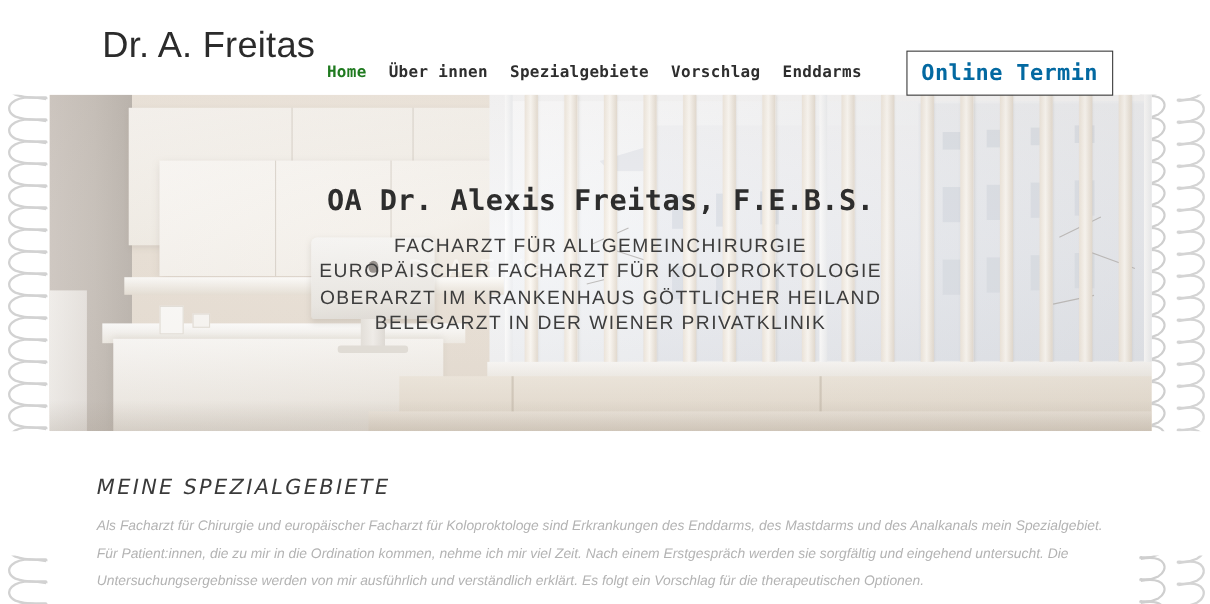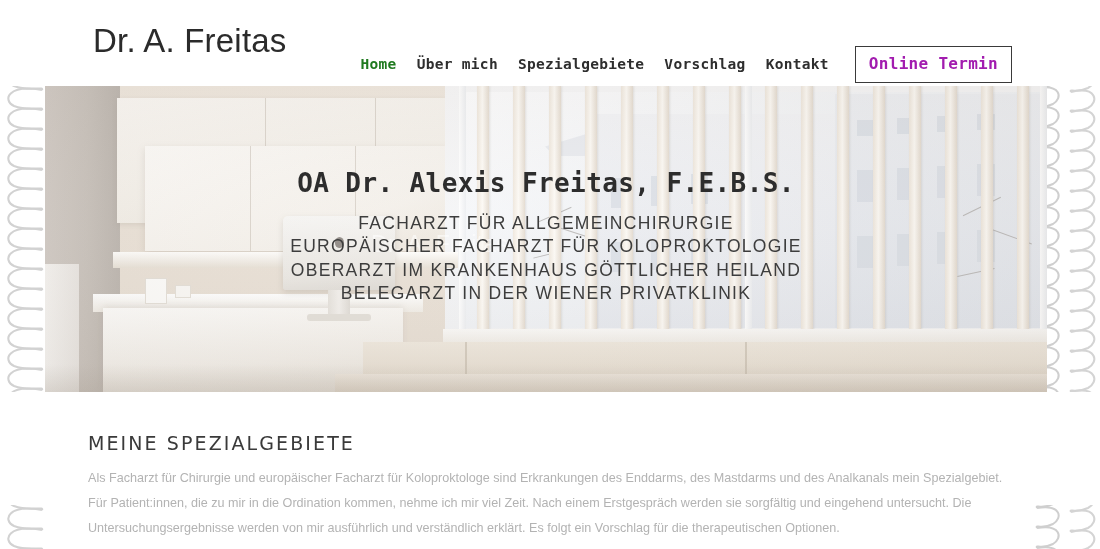--- a/index.html
+++ b/index.html
@@ -34,24 +34,24 @@
     white-space:nowrap;
   }
   .nav-item{
     font-size:14.5px; font-weight:700; letter-spacing:.3px;
     color:#2e2e2e; cursor:pointer; line-height:1;
     font-family:"DejaVu Sans Mono", monospace;
     font-stretch:condensed;
   }
   .nav-item.active{ color:#1f7a1f; }
   #nav-cta{
-    margin-left:6px;
+    margin-left:20px;
     border:1.5px solid #3a3a3a; background:transparent;
     padding:9px 13px 10px 13px;
-    font-size:16px; font-weight:700; letter-spacing:.3px; color:#a21caf;
+    font-size:20px; font-weight:700; letter-spacing:.3px; color:#0369a1;
     cursor:pointer; line-height:1;
     font-family:"DejaVu Sans Mono", monospace;
   }
 
   
   #hero{
     position:absolute; left:45px; top:86px; width:1002px; height:306px;
     overflow:hidden; z-index:2;
   }
   #hero-photo{ position:absolute; inset:0; }
@@ -136,21 +136,21 @@
     font-family:"DejaVu Sans Mono", monospace;
     margin-bottom:14px;
   }
   .hero-sub{
     font-size:17.5px; font-weight:400; color:#3d3d3d;
     letter-spacing:1.3px; white-space:nowrap; line-height:1.33;
     font-family:Liberation Sans, sans-serif;
   }
 
   
-  #content{ position:absolute; left:0; top:392px; width:1100px; height:113px; background:#fff; z-index:3; }
+  #content{ position:absolute; left:0; top:392px; width:1100px; height:113px; background:#fff; z-index:3;font-style:italic; }
   #section-title{
     position:absolute; left:88px; top:40px;
     font-size:19px; font-weight:400; color:#3a3a3a;
     letter-spacing:2.1px; white-space:nowrap;
     font-family:"DejaVu Sans", sans-serif;
   }
   #section-body{
     position:absolute; left:88px; top:74px; width:920px;
     font-size:12.6px; color:#b3b3b3; line-height:2.0;
     font-family:"Liberation Sans", sans-serif;
@@ -268,24 +268,24 @@
         <path d="M3 566 C 29 560, 31 576, 20 580"></path>
       </g>
     </svg>
   </div>
 
   <div id="header">
     <div id="brand">Dr. A. Freitas</div>
 
     <nav id="nav">
       <span class="nav-item active" style="color: rgb(31, 122, 31);">Home</span>
-      <span class="nav-item">Über mich</span>
+      <span class="nav-item">Über innen</span>
       <span class="nav-item">Spezialgebiete</span>
       <span class="nav-item">Vorschlag</span>
-      <span class="nav-item">Kontakt</span>
+      <span class="nav-item">Enddarms</span>
       <button id="nav-cta">Online Termin</button>
     </nav>
   </div>
 
   <div id="hero">
 
     <div id="hero-photo">
       <div class="p-wallback"></div>
       <div class="p-leftwall"></div>
       <div class="p-leftdoor"></div>

